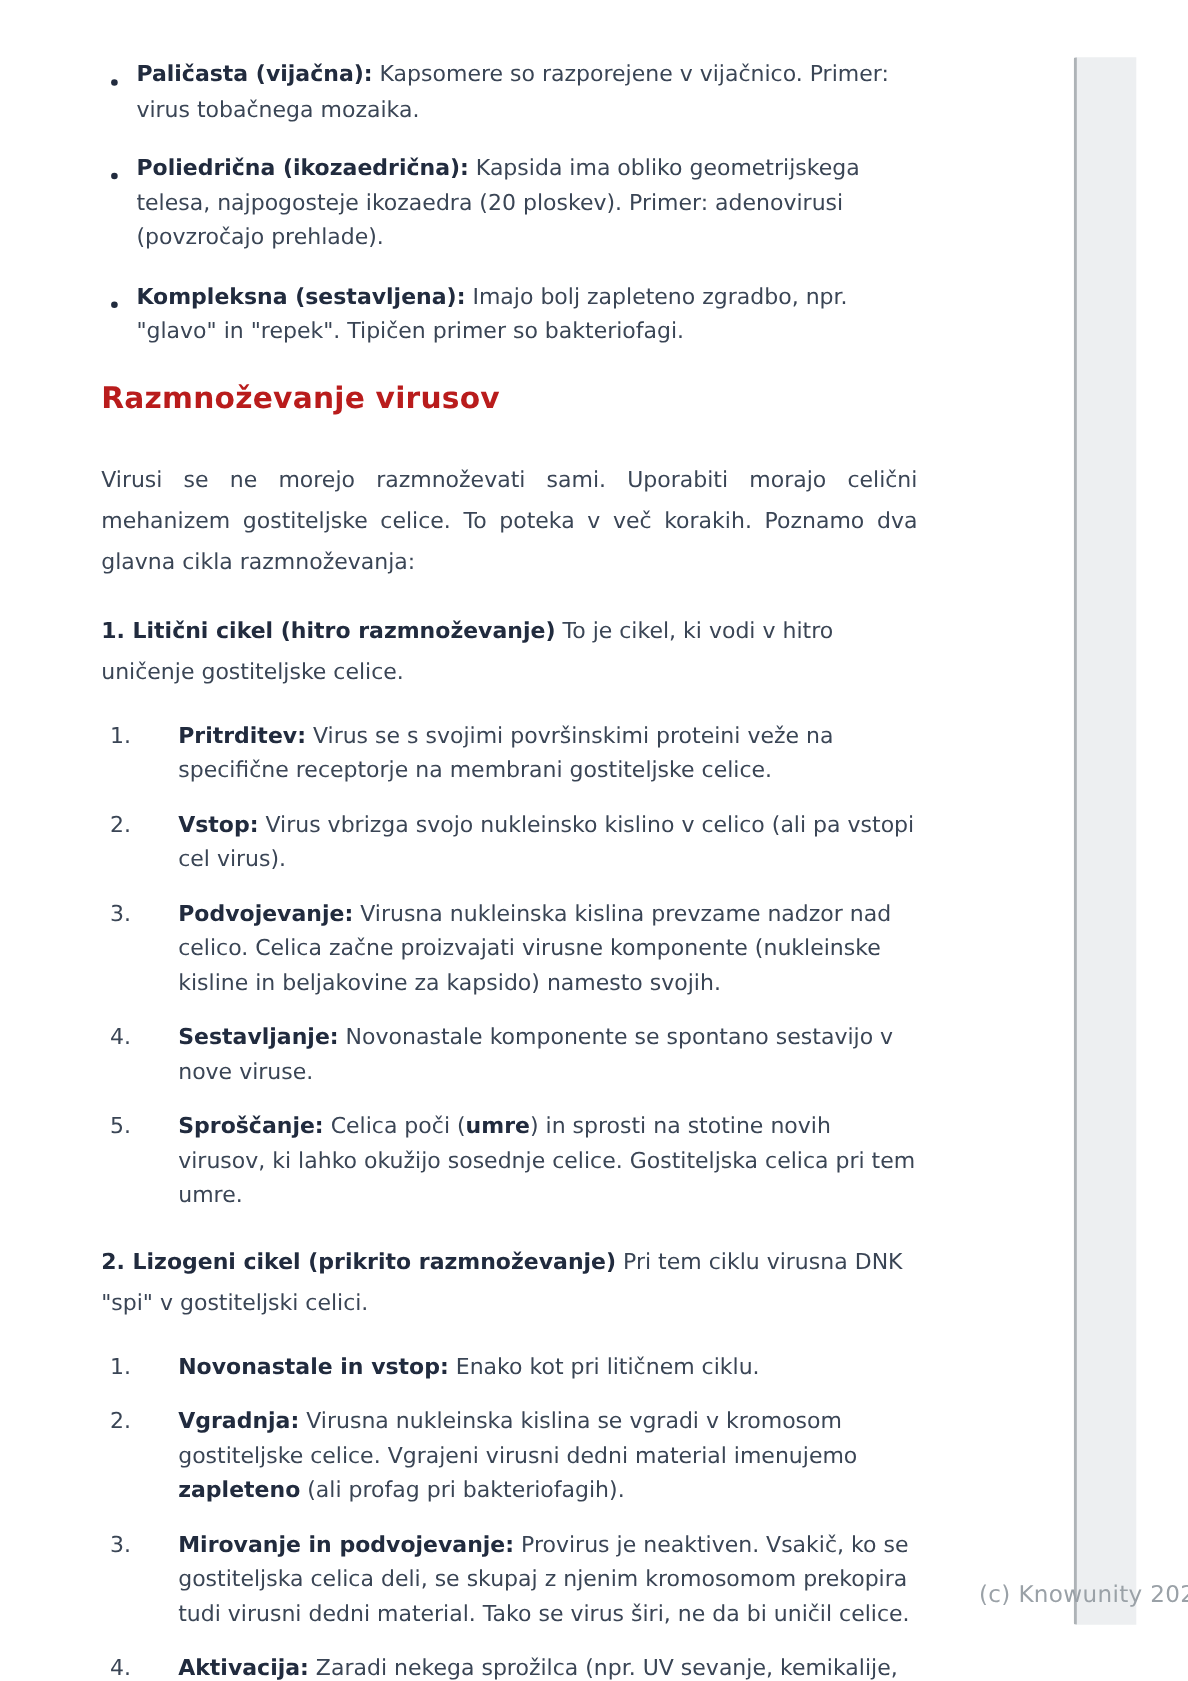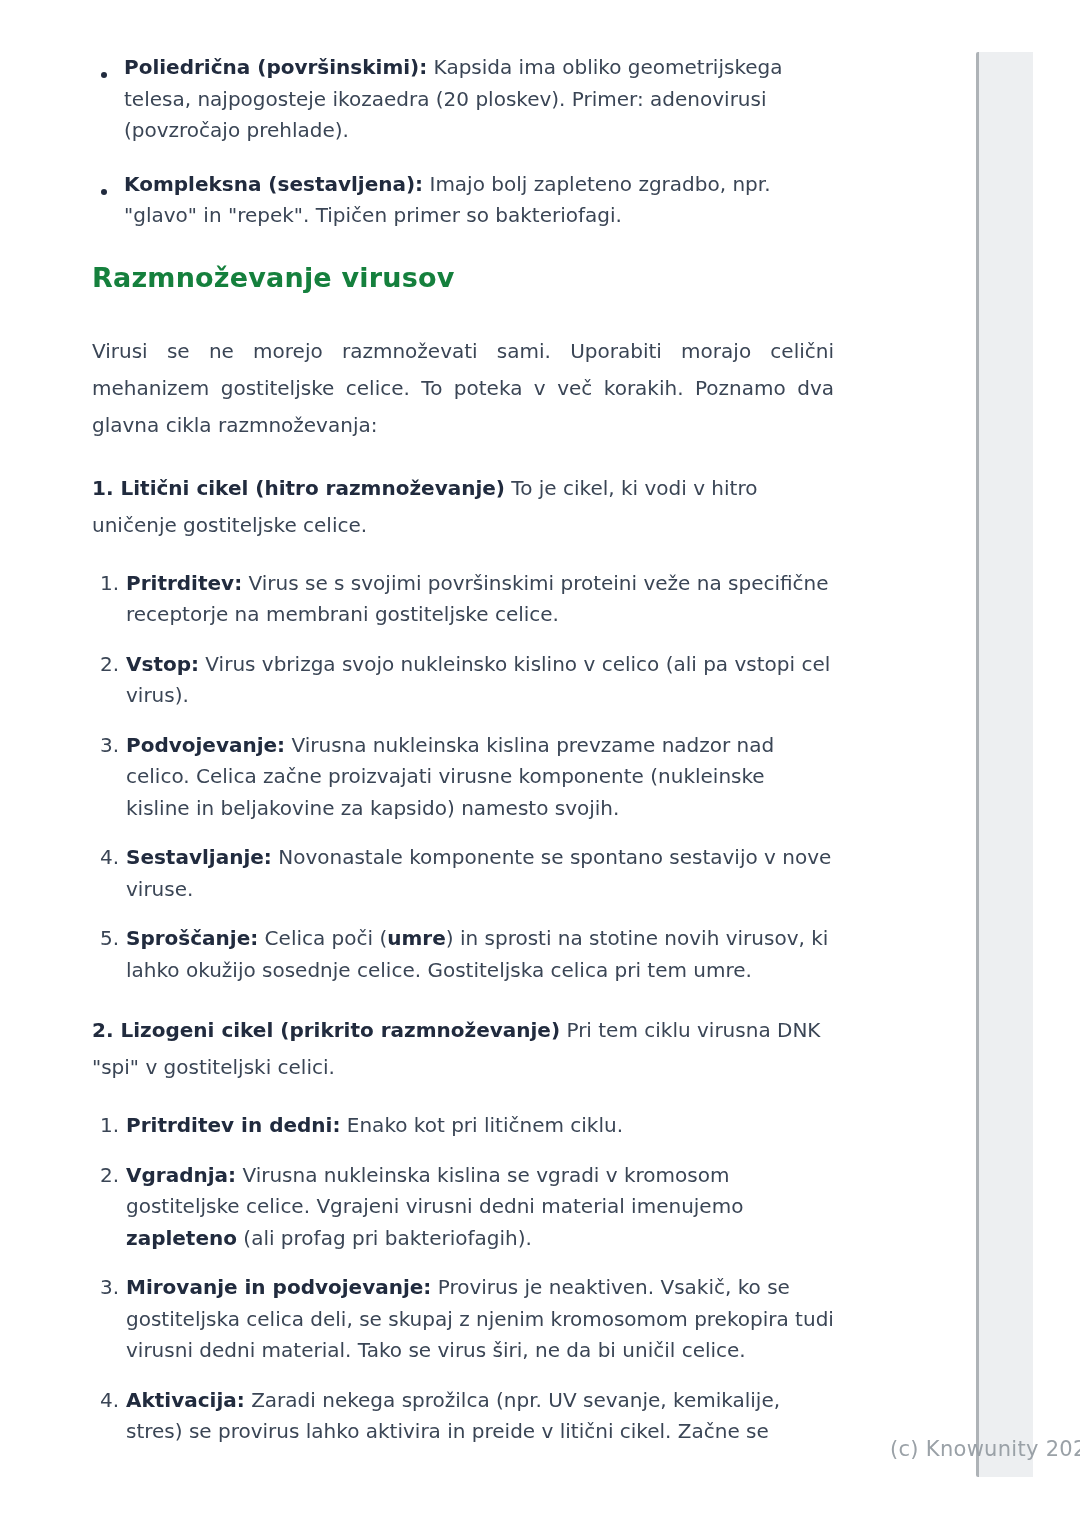--- a/index.html
+++ b/index.html
@@ -36,21 +36,21 @@
     background: #212b3e;
     vertical-align: middle;
     margin-top: 13px;
   }
   .li-body { flex: 1 1 auto; }
 
   h2.section-heading {
     margin-top: 30px;
     font-size: 27px;
     font-weight: 700;
-    color: #15803d;
+    color: #b91c1c;
     letter-spacing: 0.2px;
   }
   p.intro {
     margin-top: 40px;
     line-height: 37px;
     text-align: justify;
   }
   p.cycle {
     margin-top: 26px;
     line-height: 37px;
@@ -63,21 +63,21 @@
     line-height: 31.5px;
     margin-bottom: 18px;
   }
   ol.steps > li:last-child { margin-bottom: 0; }
   .num-col {
     flex: 0 0 34px;
     text-align: right;
     padding-right: 7px;
     color: #3a4555;
   }
-  .step-body { flex: 1 1 auto; }
+  .step-body { flex: 1 1 auto; margin-left: 36px; }
 
   
   .next-page {
     position: absolute;
     left: 976px; top: 52px;
     width: 57px; height: 1425px;
     background: #edeff1;
     border-left: 3px solid #aeb3b7;
     border-radius: 2px 0 0 2px;
   }
@@ -93,21 +93,25 @@
   }
 </style>
 </head>
 <body>
 
 <div class="content">
 
   <ul class="bullets">
     <li>
       <span class="dot-col"><span class="dot"></span></span>
-      <span class="li-body"><b>Poliedrična (površinskimi):</b><span> Kapsida ima obliko geometrijskega telesa, najpogosteje ikozaedra (20 ploskev). Primer: adenovirusi (povzročajo prehlade).</span></span>
+      <span class="li-body"><b>Paličasta (vijačna):</b><span> Kapsomere so razporejene v vijačnico. Primer: virus tobačnega mozaika.</span></span>
+    </li>
+    <li>
+      <span class="dot-col"><span class="dot"></span></span>
+      <span class="li-body"><b>Poliedrična (ikozaedrična):</b><span> Kapsida ima obliko geometrijskega telesa, najpogosteje ikozaedra (20 ploskev). Primer: adenovirusi (povzročajo prehlade).</span></span>
     </li>
     <li>
       <span class="dot-col"><span class="dot"></span></span>
       <span class="li-body"><b>Kompleksna (sestavljena):</b><span> Imajo bolj zapleteno zgradbo, npr. "glavo" in "repek". Tipičen primer so bakteriofagi.</span></span>
     </li>
   </ul>
 
   <h2 class="section-heading">Razmnoževanje virusov</h2>
 
   <p class="intro">Virusi se ne morejo razmnoževati sami. Uporabiti morajo celični mehanizem gostiteljske celice. To poteka v več korakih. Poznamo dva glavna cikla razmnoževanja:</p>
@@ -135,21 +139,21 @@
       <span class="num-col">5.</span>
       <span class="step-body"><b>Sproščanje:</b><span> Celica poči (</span><b>umre</b><span>) in sprosti na stotine novih virusov, ki lahko okužijo sosednje celice. Gostiteljska celica pri tem umre.</span></span>
     </li>
   </ol>
 
   <p class="cycle"><b>2. Lizogeni cikel (prikrito razmnoževanje)</b><span> Pri tem ciklu virusna DNK "spi" v gostiteljski celici.</span></p>
 
   <ol class="steps">
     <li>
       <span class="num-col">1.</span>
-      <span class="step-body"><b>Pritrditev in dedni:</b><span> Enako kot pri litičnem ciklu.</span></span>
+      <span class="step-body"><b>Novonastale in vstop:</b><span> Enako kot pri litičnem ciklu.</span></span>
     </li>
     <li>
       <span class="num-col">2.</span>
       <span class="step-body"><b>Vgradnja:</b><span> Virusna nukleinska kislina se vgradi v kromosom gostiteljske celice. Vgrajeni virusni dedni material imenujemo </span><b>zapleteno</b><span> (ali profag pri bakteriofagih).</span></span>
     </li>
     <li>
       <span class="num-col">3.</span>
       <span class="step-body"><b>Mirovanje in podvojevanje:</b><span> Provirus je neaktiven. Vsakič, ko se gostiteljska celica deli, se skupaj z njenim kromosomom prekopira tudi virusni dedni material. Tako se virus širi, ne da bi uničil celice.</span></span>
     </li>
     <li>

